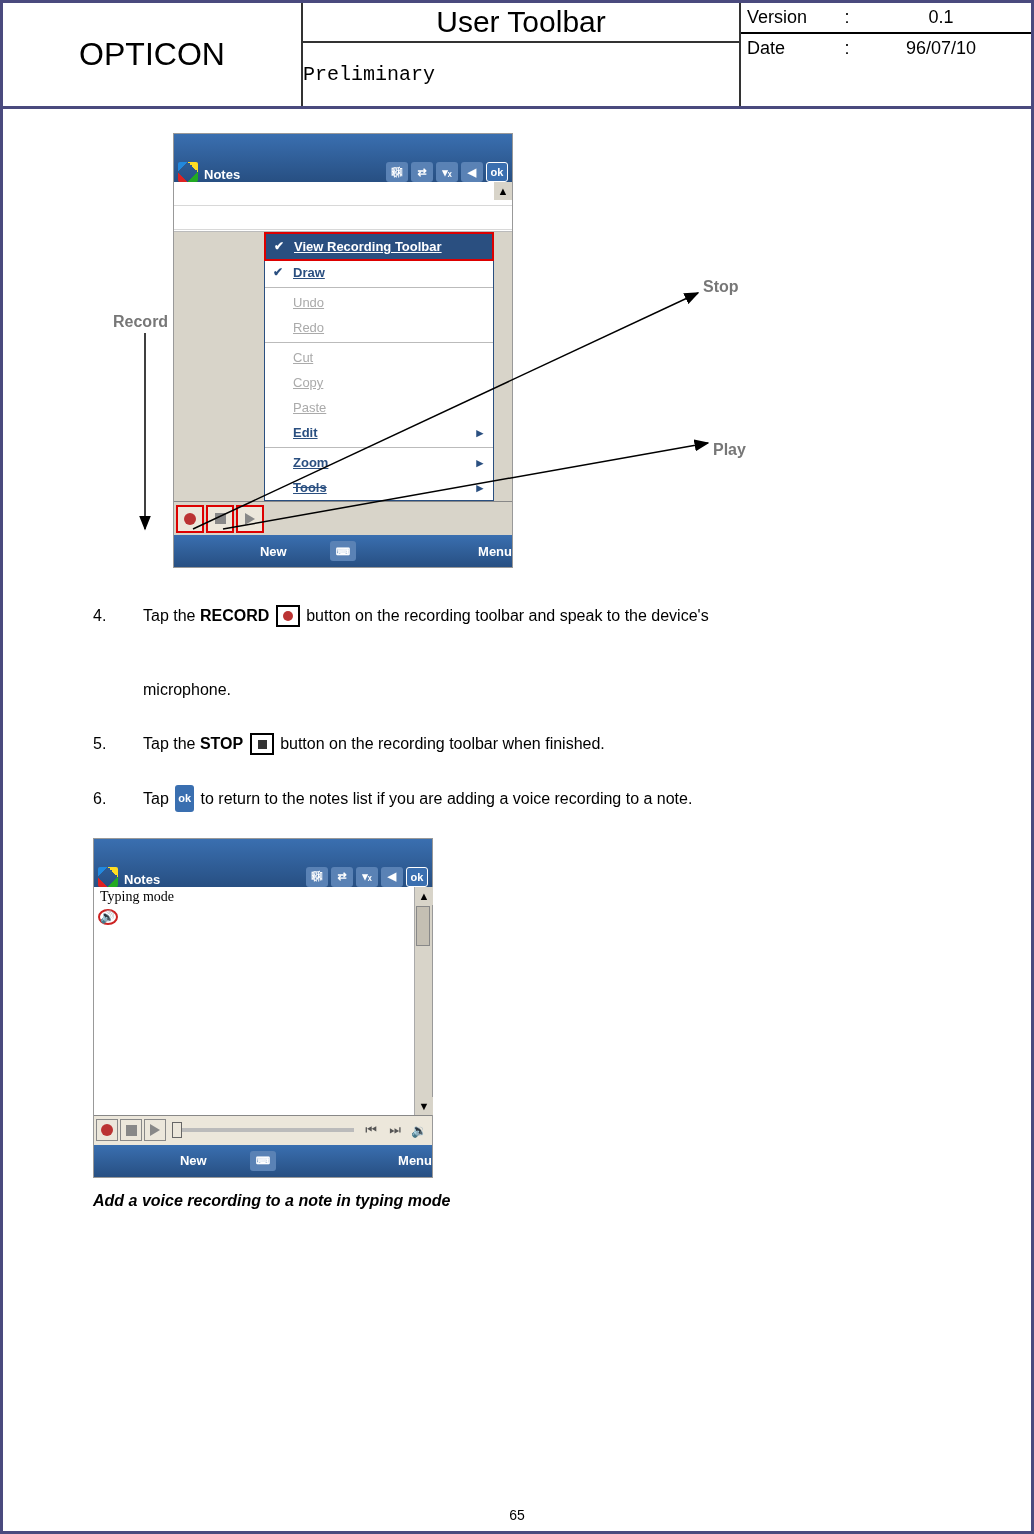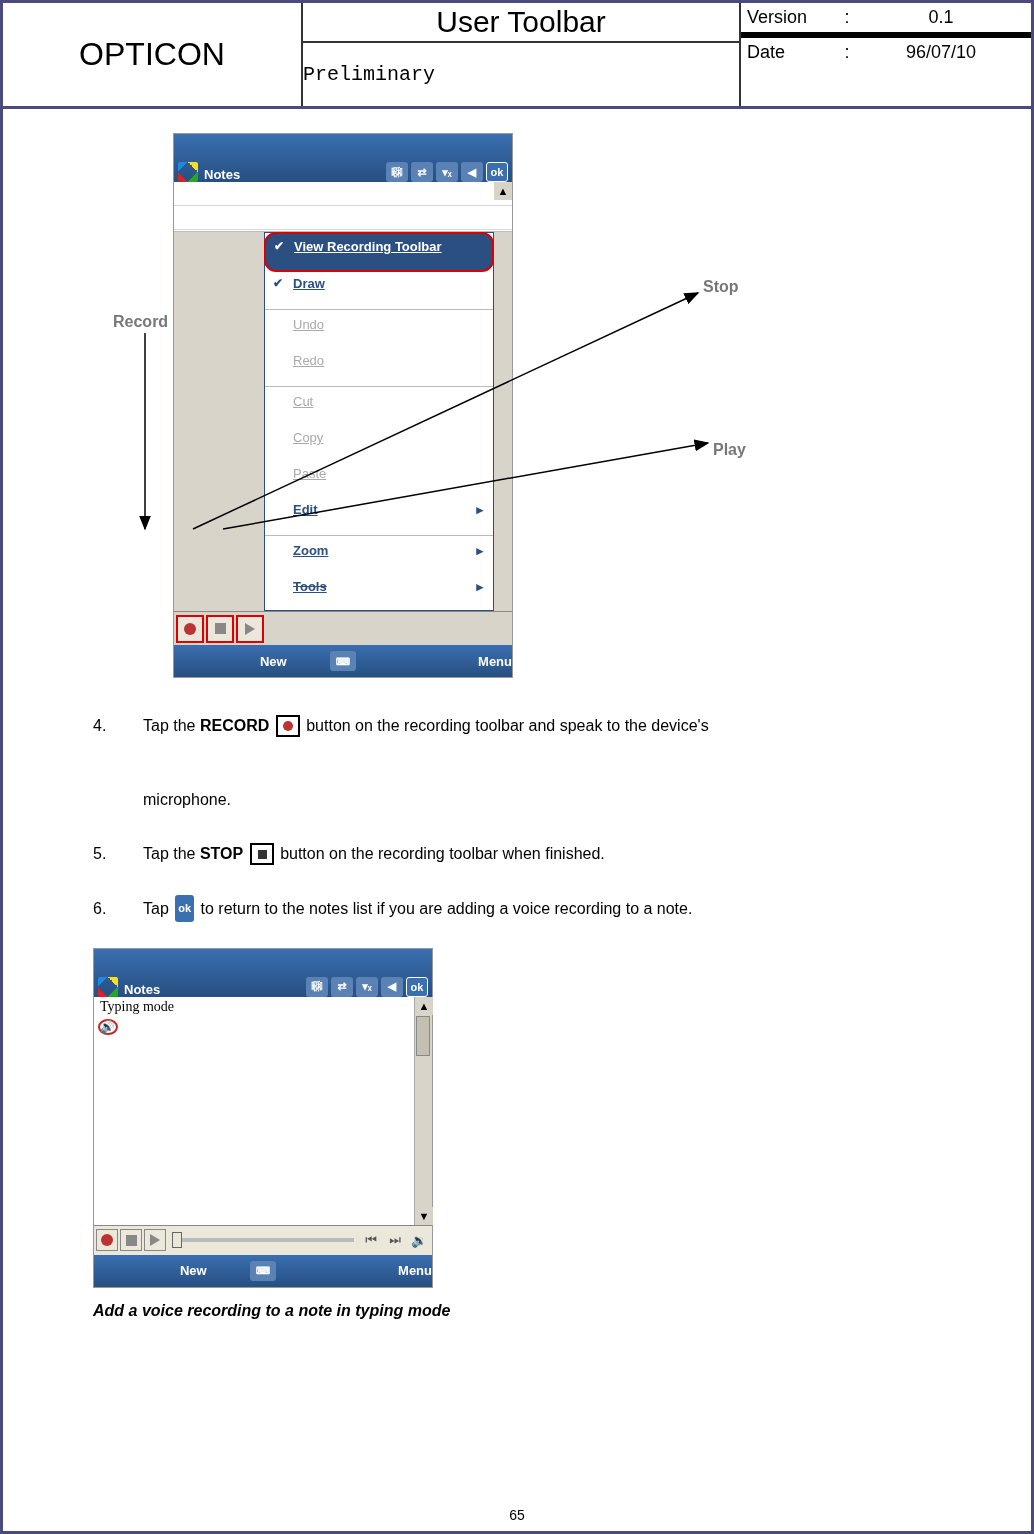--- a/index.html
+++ b/index.html
@@ -49,21 +49,21 @@
     text-align: left;
     padding: 20px 0;
   }
   .hdr-right {
     flex: 0 0 290px;
     font-family: "Trebuchet MS", sans-serif;
     font-size: 18px;
   }
   .hdr-row {
     display: flex;
-    border-bottom: 6px solid #000000;
+    border-bottom: 2px solid #000000;
     padding: 4px 6px;
   }
   .hdr-row:last-child { border-bottom: none; }
   .hdr-key { width: 90px; }
   .hdr-colon { width: 20px; text-align: center; }
   .hdr-val { flex: 1; text-align: center; }
 
   .content { padding: 24px 90px 10px 90px; }
 
   
@@ -98,21 +98,21 @@
   .tb-ico { width: 22px; height: 20px; background:#5a82b5; border-radius:3px; display:flex;align-items:center;justify-content:center;color:#fff;font-size:11px;font-weight:bold;}
   .ok-btn { background:#3a6fb0; border:1px solid #fff;}
   .note-body { background:#fff; height: 50px; border-bottom:1px solid #bbb; position:relative;}
   .note-body .line { border-bottom:1px solid #d8d8d8; height:24px;}
   .scroll-up { position:absolute; right:0; top:0; width:18px;height:18px;background:#d8d4c9;color:#000;text-align:center;font-size:11px;line-height:18px;}
   .menu-pop {
     background:#fff; border:1px solid #2a4f80;
     width: 230px;
     margin-left: 90px;
   }
-  .menu-row { padding:5px 10px 16px 28px; position:relative; color:#2a4f80; border-bottom:0; font-weight:bold;border-radius:12px;}
+  .menu-row { padding:5px 10px 5px 28px; position:relative; color:#2a4f80; border-bottom:0; font-weight:bold;}
   .menu-row.hi { background:#2a4f80; color:#fff; border:2px solid #d00; margin:-1px;}
   .menu-row.chk::before { content:"✔"; position:absolute; left:8px; color:inherit; font-size:12px;}
   .menu-sep { border-top:1px solid #bbb; margin:2px 0;}
   .menu-row.dis { color:#aaa; font-weight:normal;}
   .menu-row.norm { color:#2a4f80; font-weight:bold;}
   .menu-row .arrow { float:right; color:#2a4f80;}
   .menu-row .u { text-decoration:underline;}
   .rec-toolbar {
     background:#d8d4c9; height:34px; display:flex; align-items:center; gap:2px; padding:0 2px; border-top:1px solid #888;
   }

